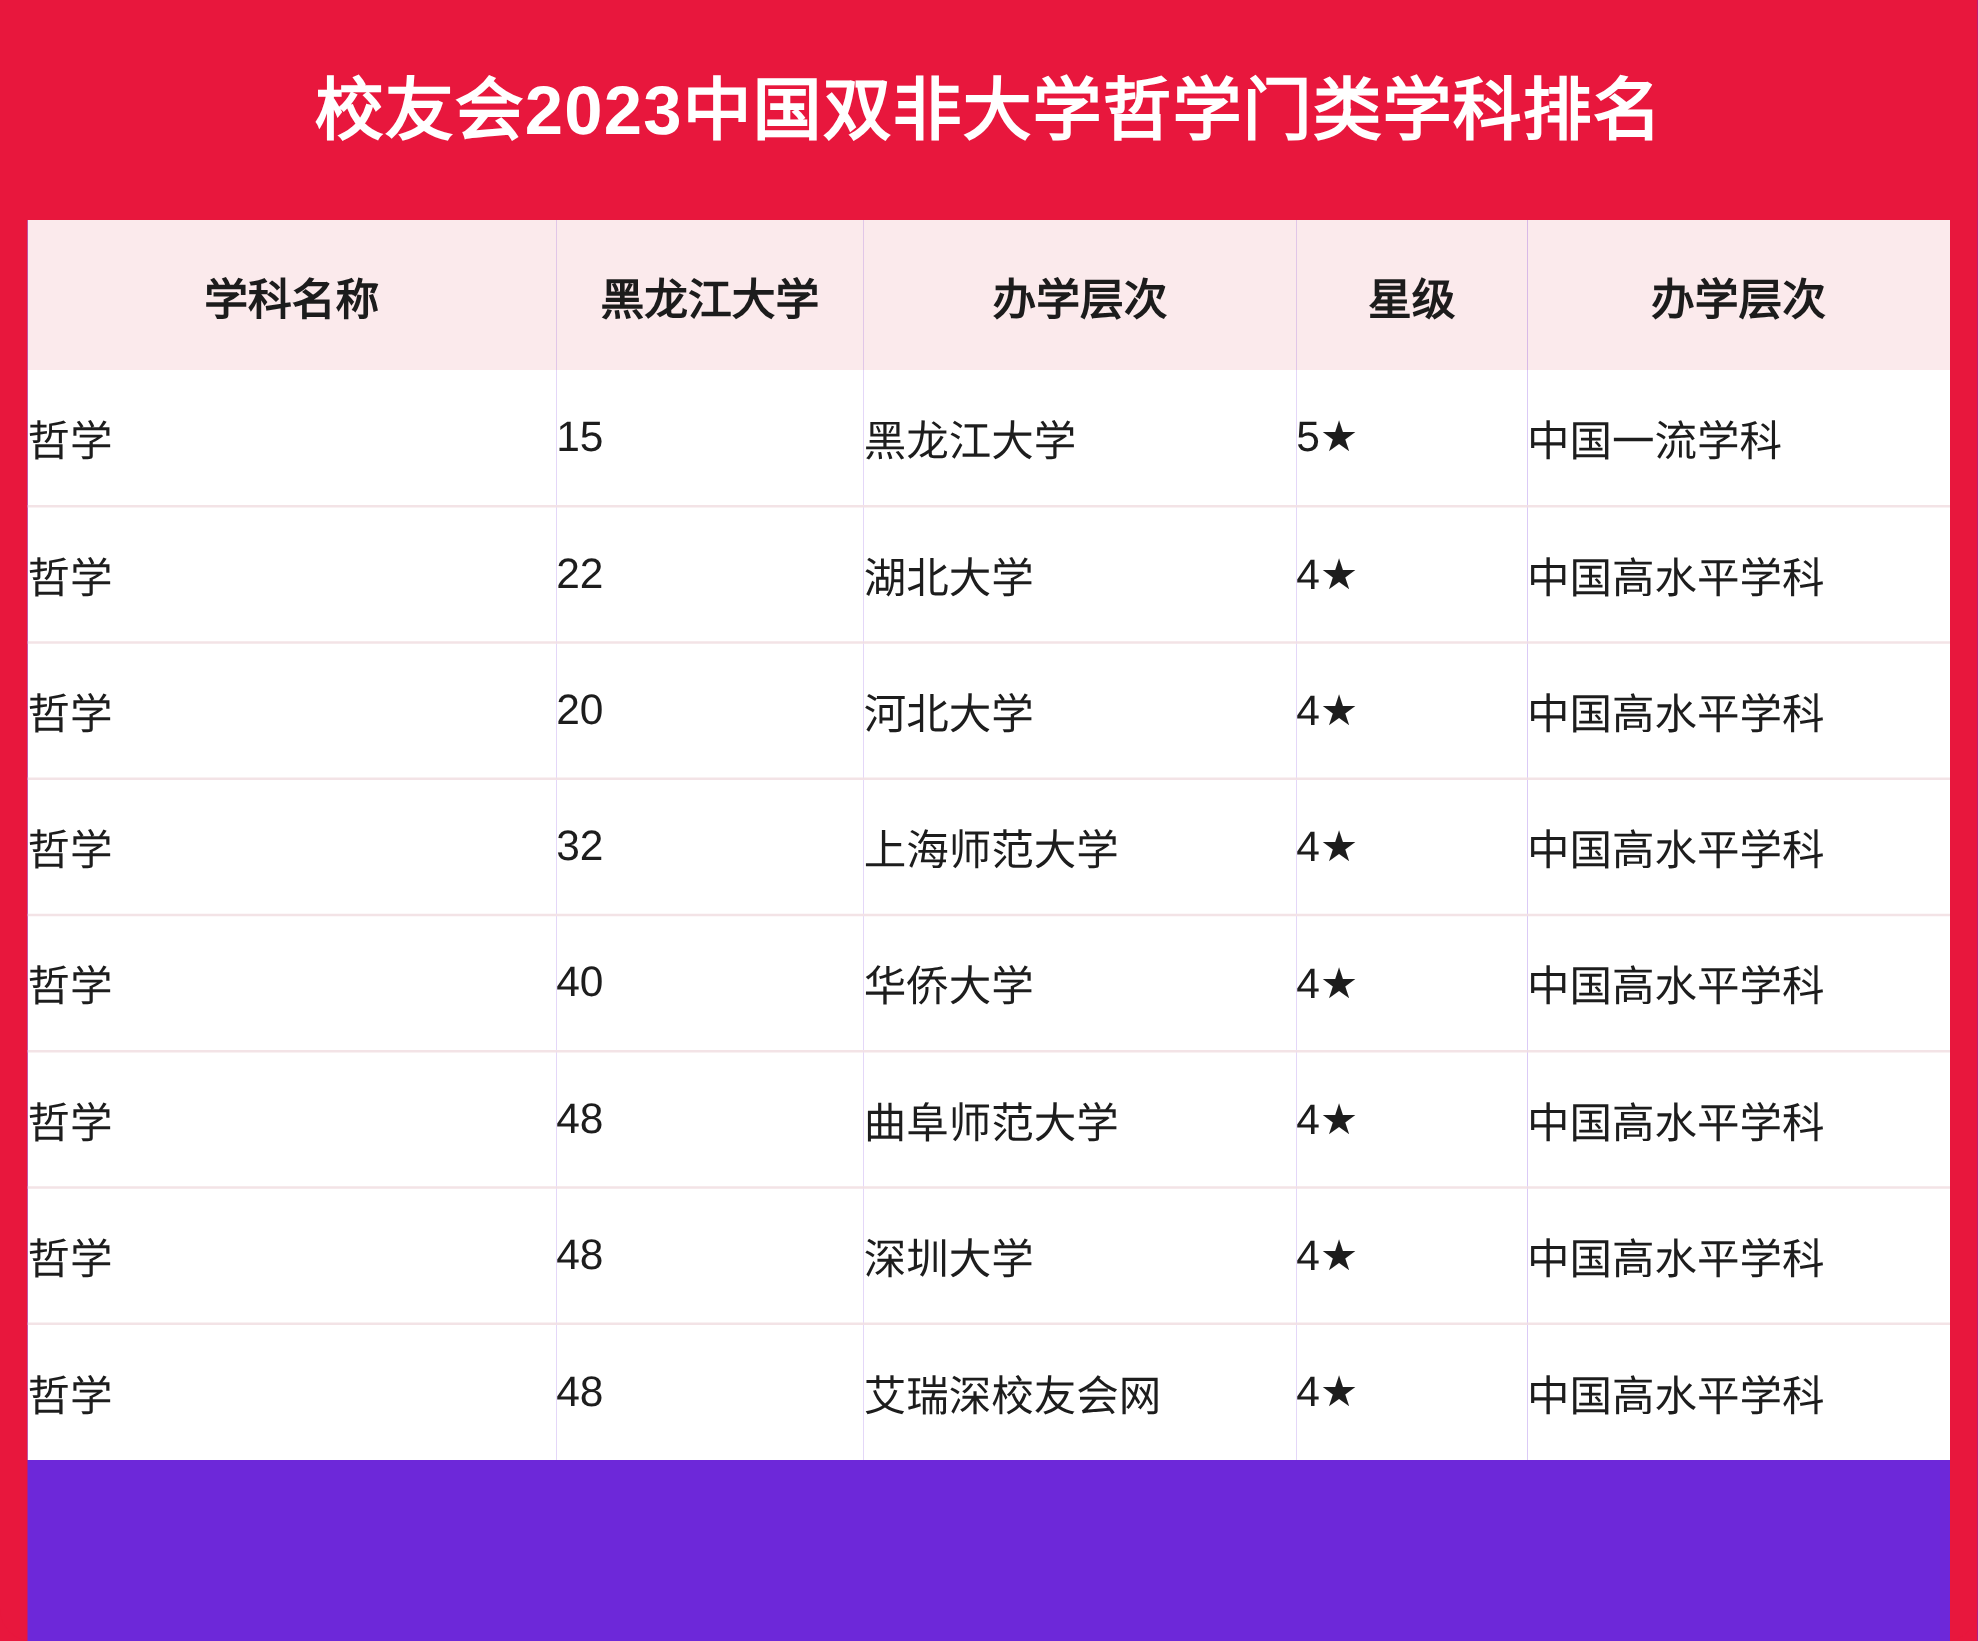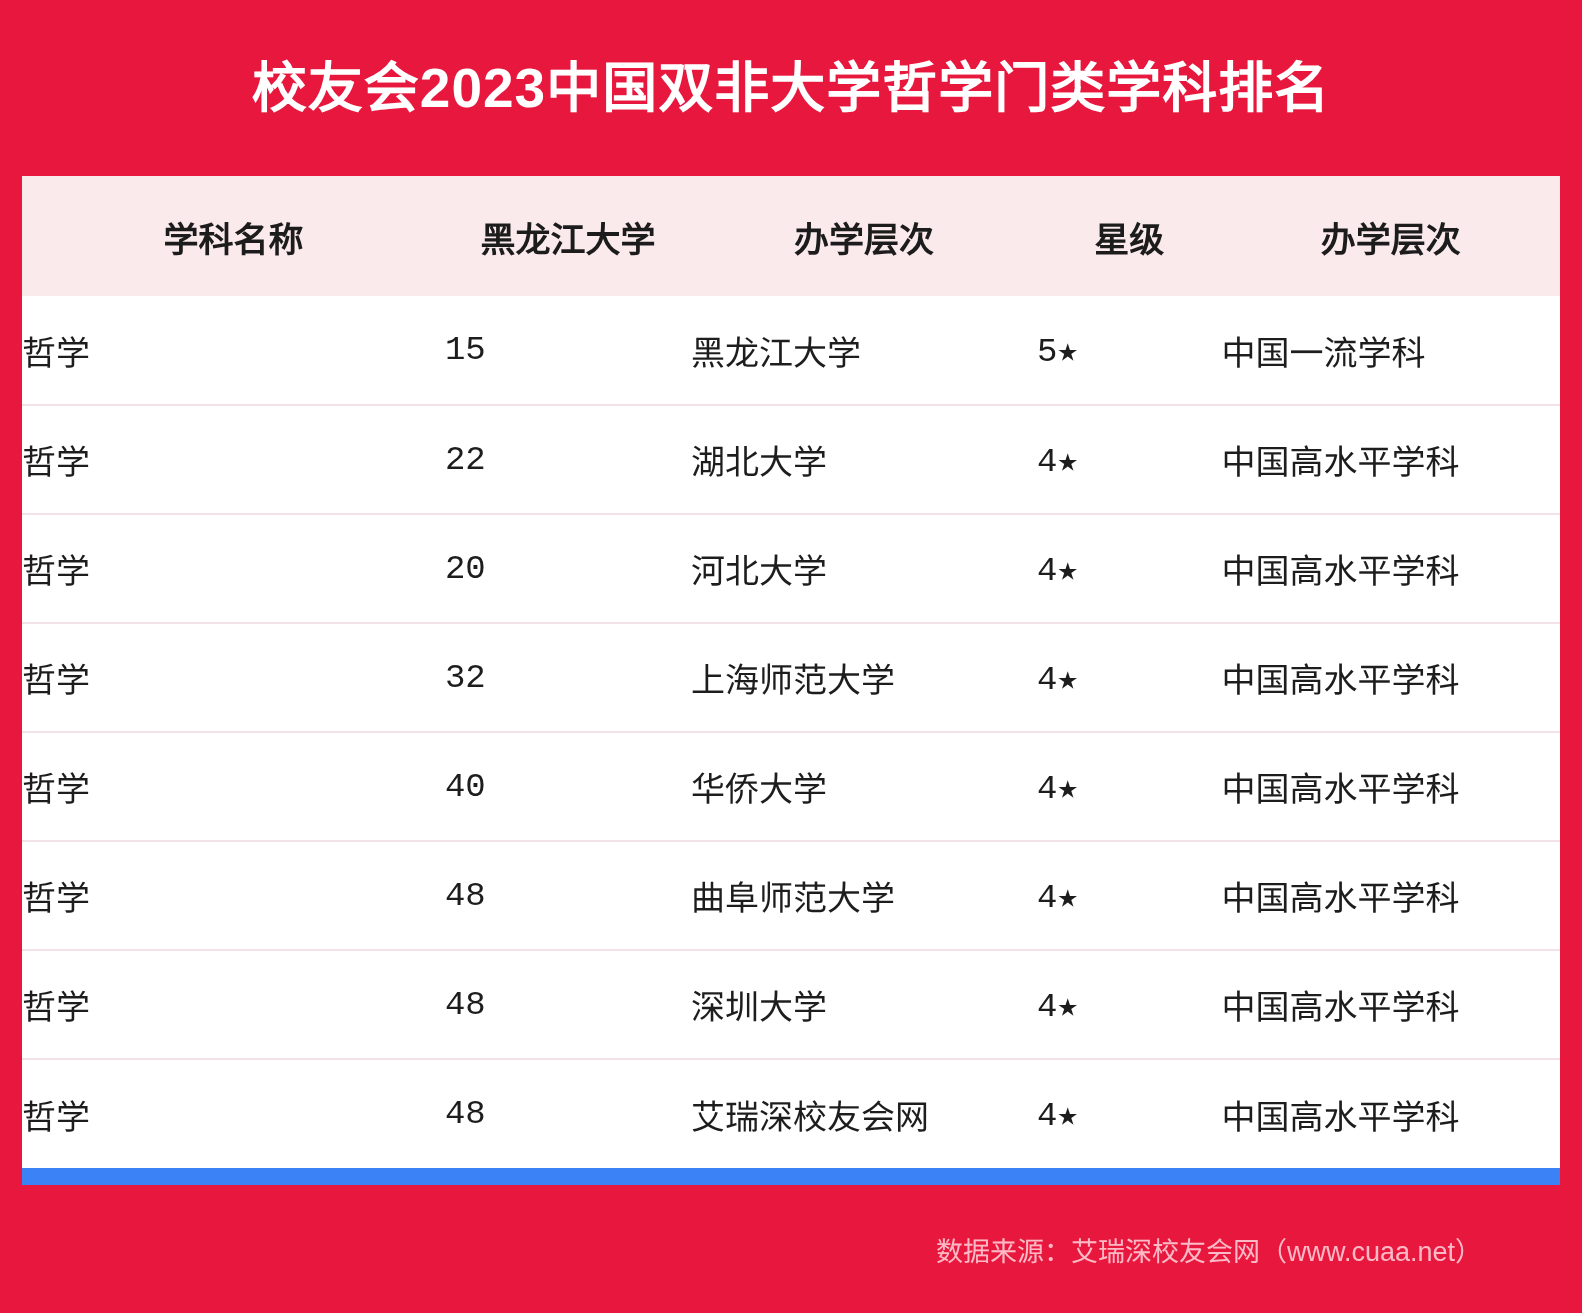--- a/index.html
+++ b/index.html
@@ -37,21 +37,21 @@
     color: #ffffff;
     font-size: 55px;
     font-weight: bold;
     letter-spacing: 1px;
     line-height: 1;
     white-space: nowrap;
   }
   
   .table-wrap {
     margin: 0 22px;
-    background: #3b82f6;
+    background: #6d28d9;
     flex: 1 1 auto;
     display: flex;
     flex-direction: column;
     overflow: hidden;
   }
   table.rank-table {
     width: 100%;
     border-collapse: collapse;
     table-layout: fixed;
   }
@@ -86,21 +86,20 @@
     font-size: 34px;
     color: #1d1d1d;
     text-align: left;
     vertical-align: middle;
     padding: 0;
     white-space: nowrap;
   }
   tbody td.cell-rank,
   tbody td.cell-star {
     font-weight: 400;
-    font-family: Liberation Mono, monospace;
   }
   
   .footer {
     flex: 0 0 128px;
     height: 128px;
     background: #e8173d;
     display: flex;
     align-items: center;
     justify-content: flex-end;
     padding-right: 100px;
@@ -194,17 +193,14 @@
           <td class="cell-subject">哲学</td>
           <td class="cell-rank">48</td>
           <td class="cell-school">艾瑞深校友会网</td>
           <td class="cell-star">4★</td>
           <td class="cell-level">中国高水平学科</td>
         </tr>
       </tbody>
     </table>
   </div>
 
-  <div class="footer">
-    <div class="footer-text">数据来源：艾瑞深校友会网（www.cuaa.net）</div>
-  </div>
 
 </div>
 
 </body></html>

